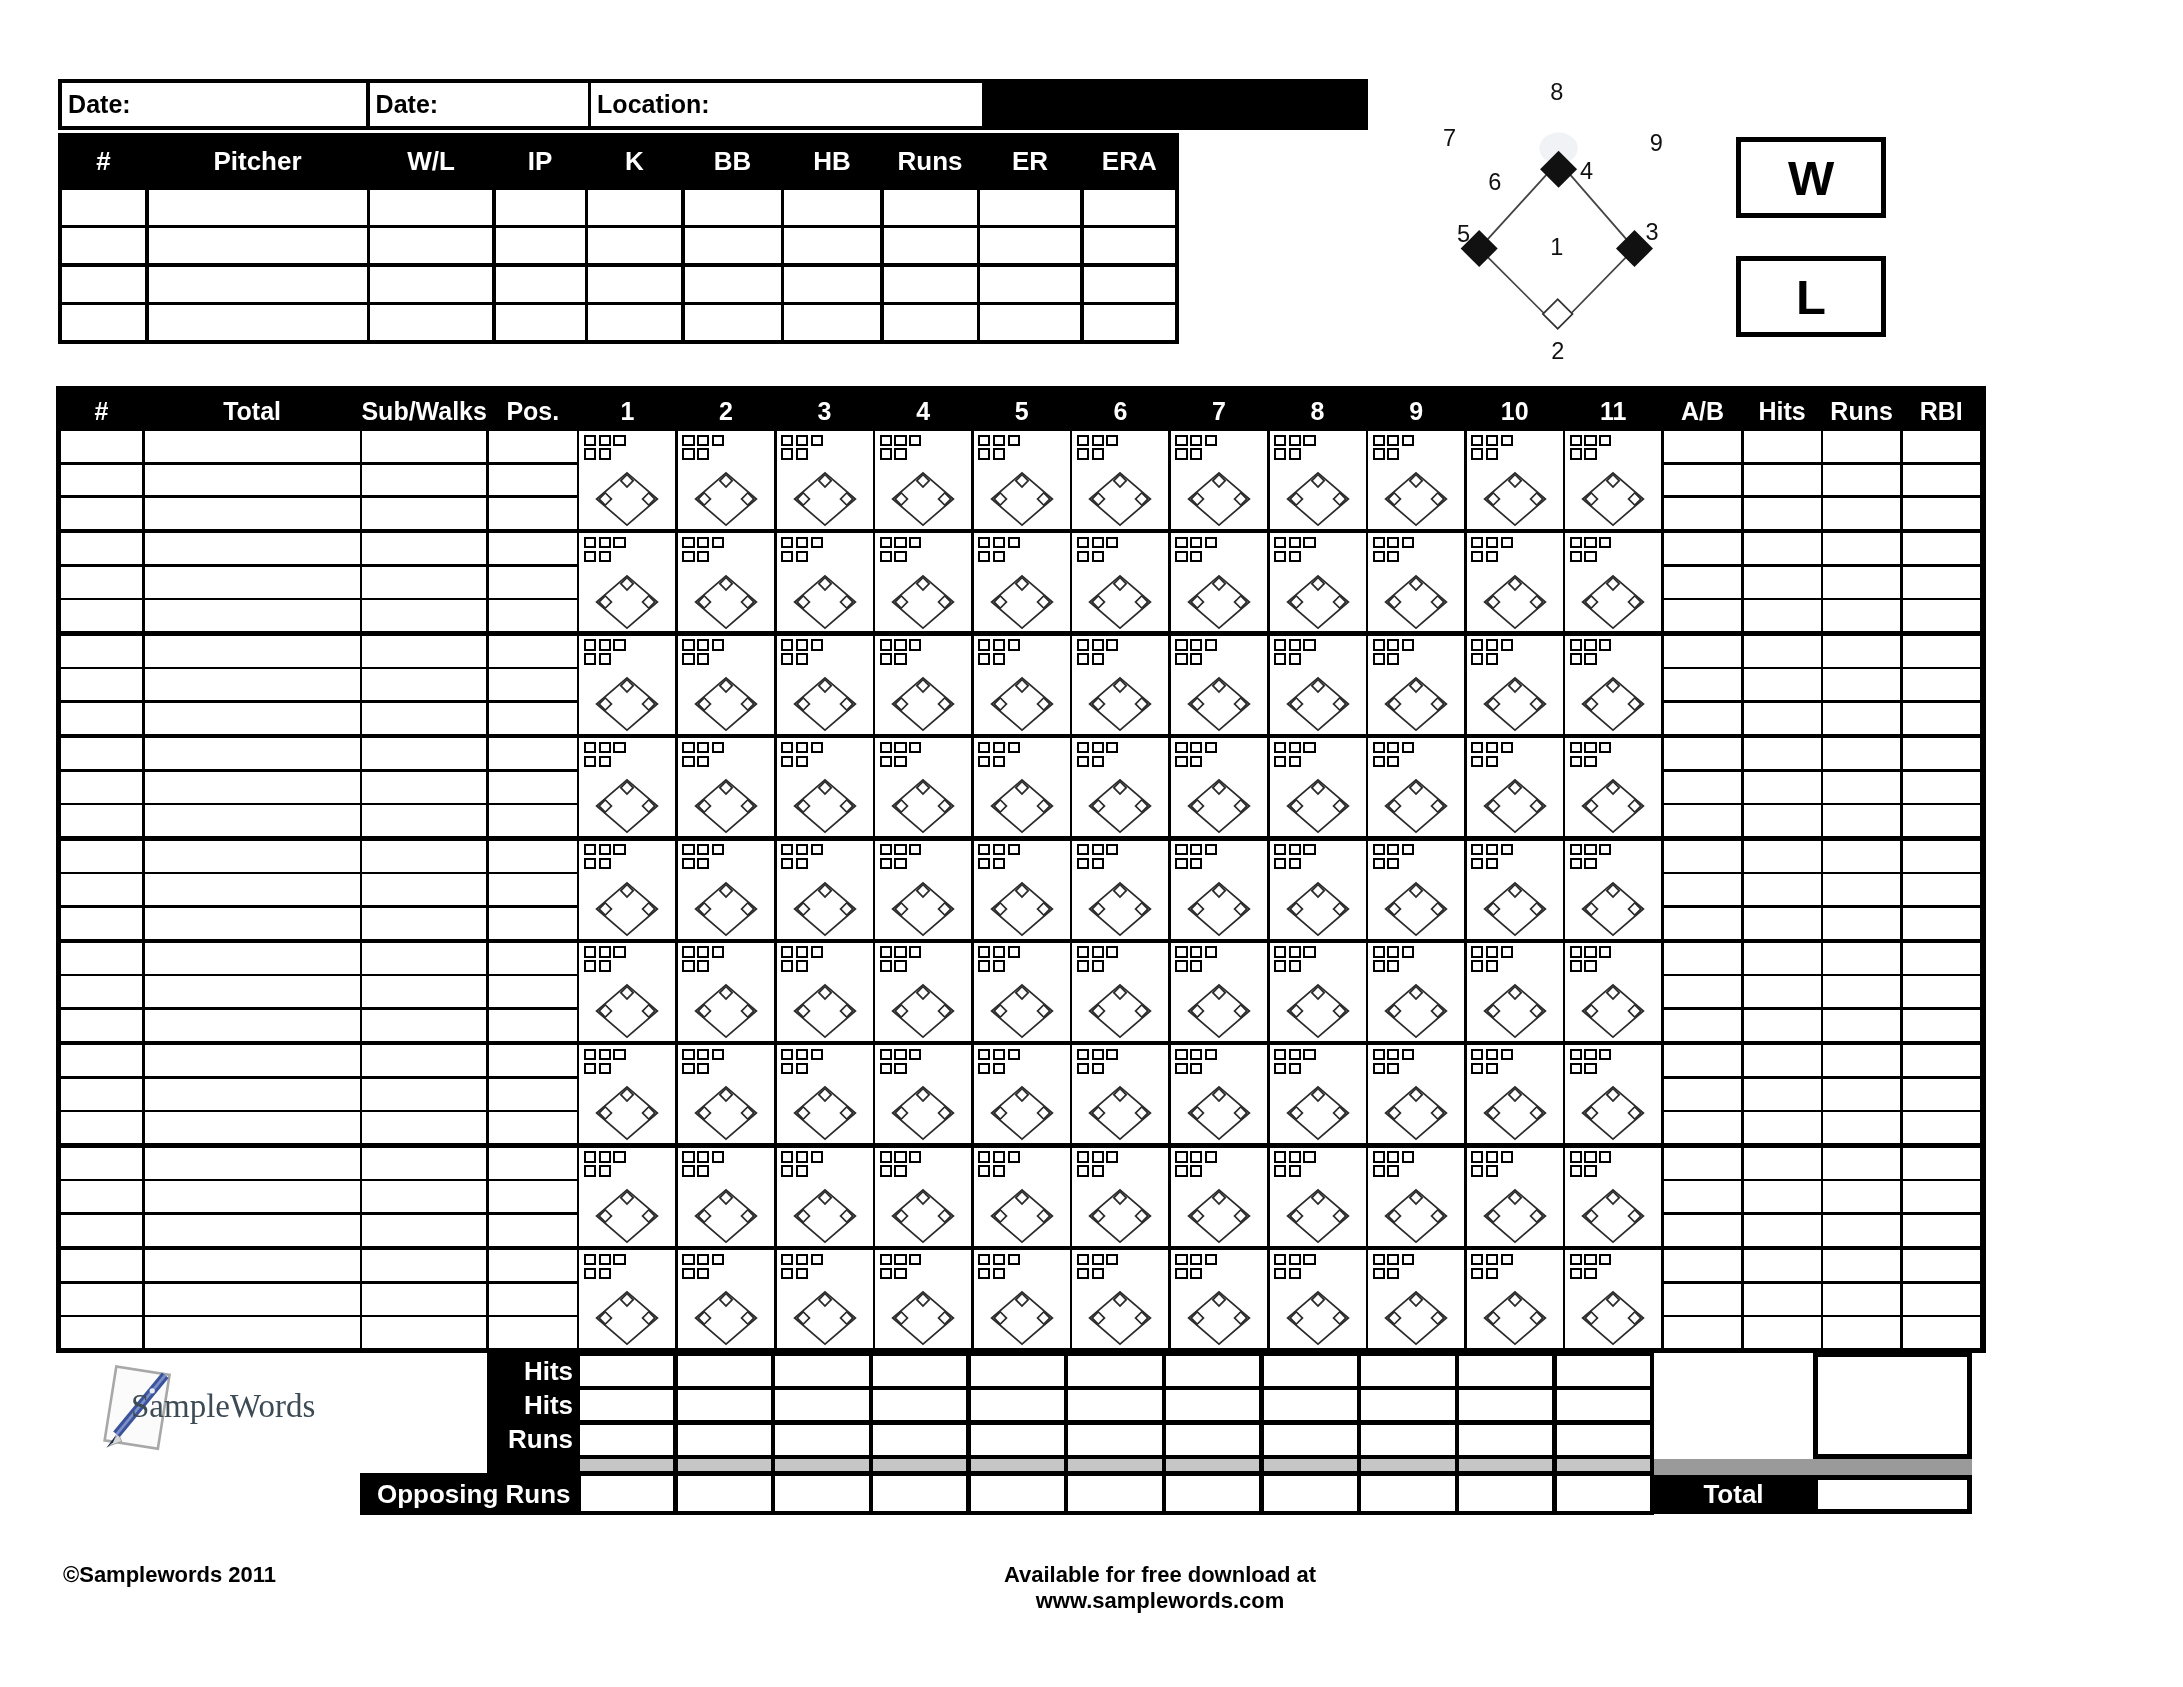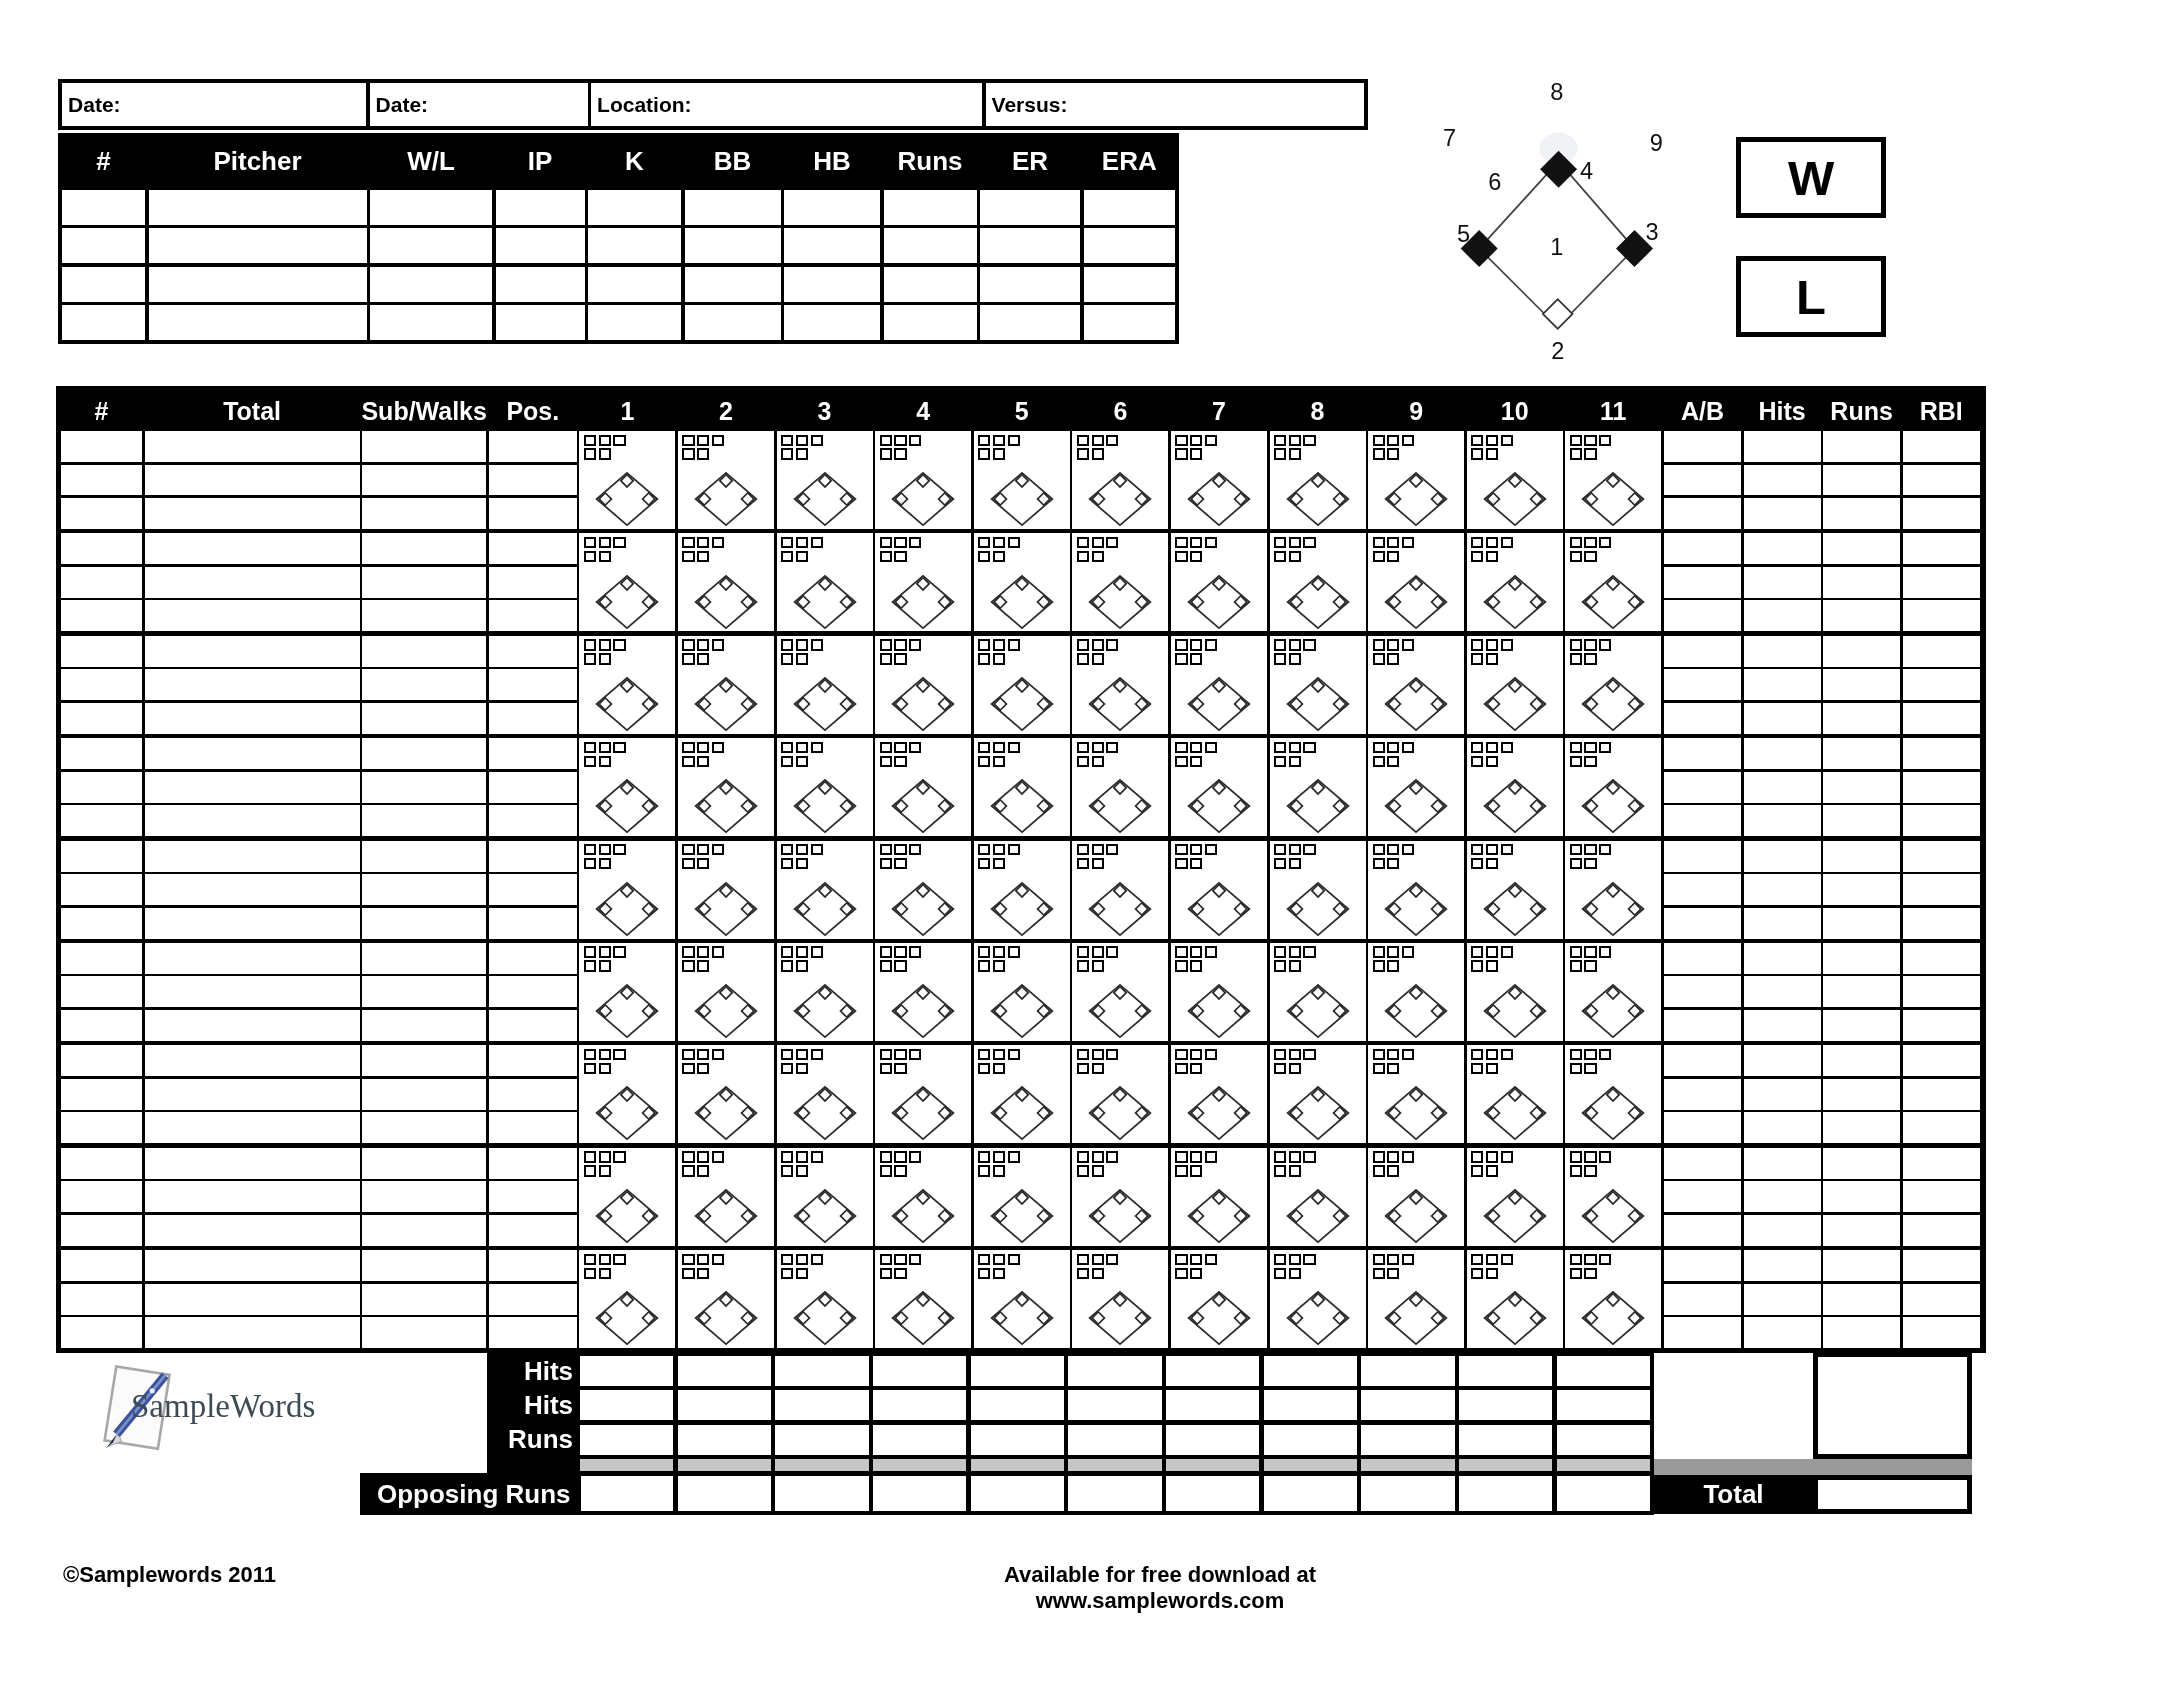--- a/index.html
+++ b/index.html
@@ -9,21 +9,21 @@
     font-family: "Liberation Sans", sans-serif; color:#000; overflow:hidden;
   }
 
   
   .info-bar {
     position:absolute; left:58px; top:79px; width:1310px; height:51px;
     border:4.4px solid #000; background:#000;
     display:grid; grid-template-columns:304px 218px 391px 1fr; gap:3.5px;
   }
   .info-cell { background:#fff; display:flex; align-items:center; }
-  .info-cell span { font-weight:bold; font-size:21px; padding-left:6.1px; }
+  .info-cell span { font-weight:bold; font-size:25px; padding-left:6.1px; }
 
   
   .pitcher-table {
     position:absolute; left:58px; top:133px; width:1121px;
     border:4.4px solid #000; background:#000;
     display:grid;
     grid-template-columns:83px 218px 122px 89px 93px 96px 96px 93px 100px 1fr;
     grid-template-rows:49px 35px 35px 35px 35px; gap:3.5px;
   }
   .pt-h { background:#000; color:#fff; font-weight:bold; font-size:26px;
@@ -114,23 +114,20 @@
   <div class="info-bar">
     <div class="info-cell">
         <span>Date:</span>
       </div>
     <div class="info-cell">
         <span>Date:</span>
       </div>
     <div class="info-cell">
         <span>Location:</span>
       </div>
-    <div class="info-cell">
-        <span>Versus:</span>
-      </div>
   </div>
 
   <div class="pitcher-table" id="pitcher-table">
       <div class="pt-h">#</div>
       <div class="pt-h">Pitcher</div>
       <div class="pt-h">W/L</div>
       <div class="pt-h">IP</div>
       <div class="pt-h">K</div>
       <div class="pt-h">BB</div>
       <div class="pt-h">HB</div>

